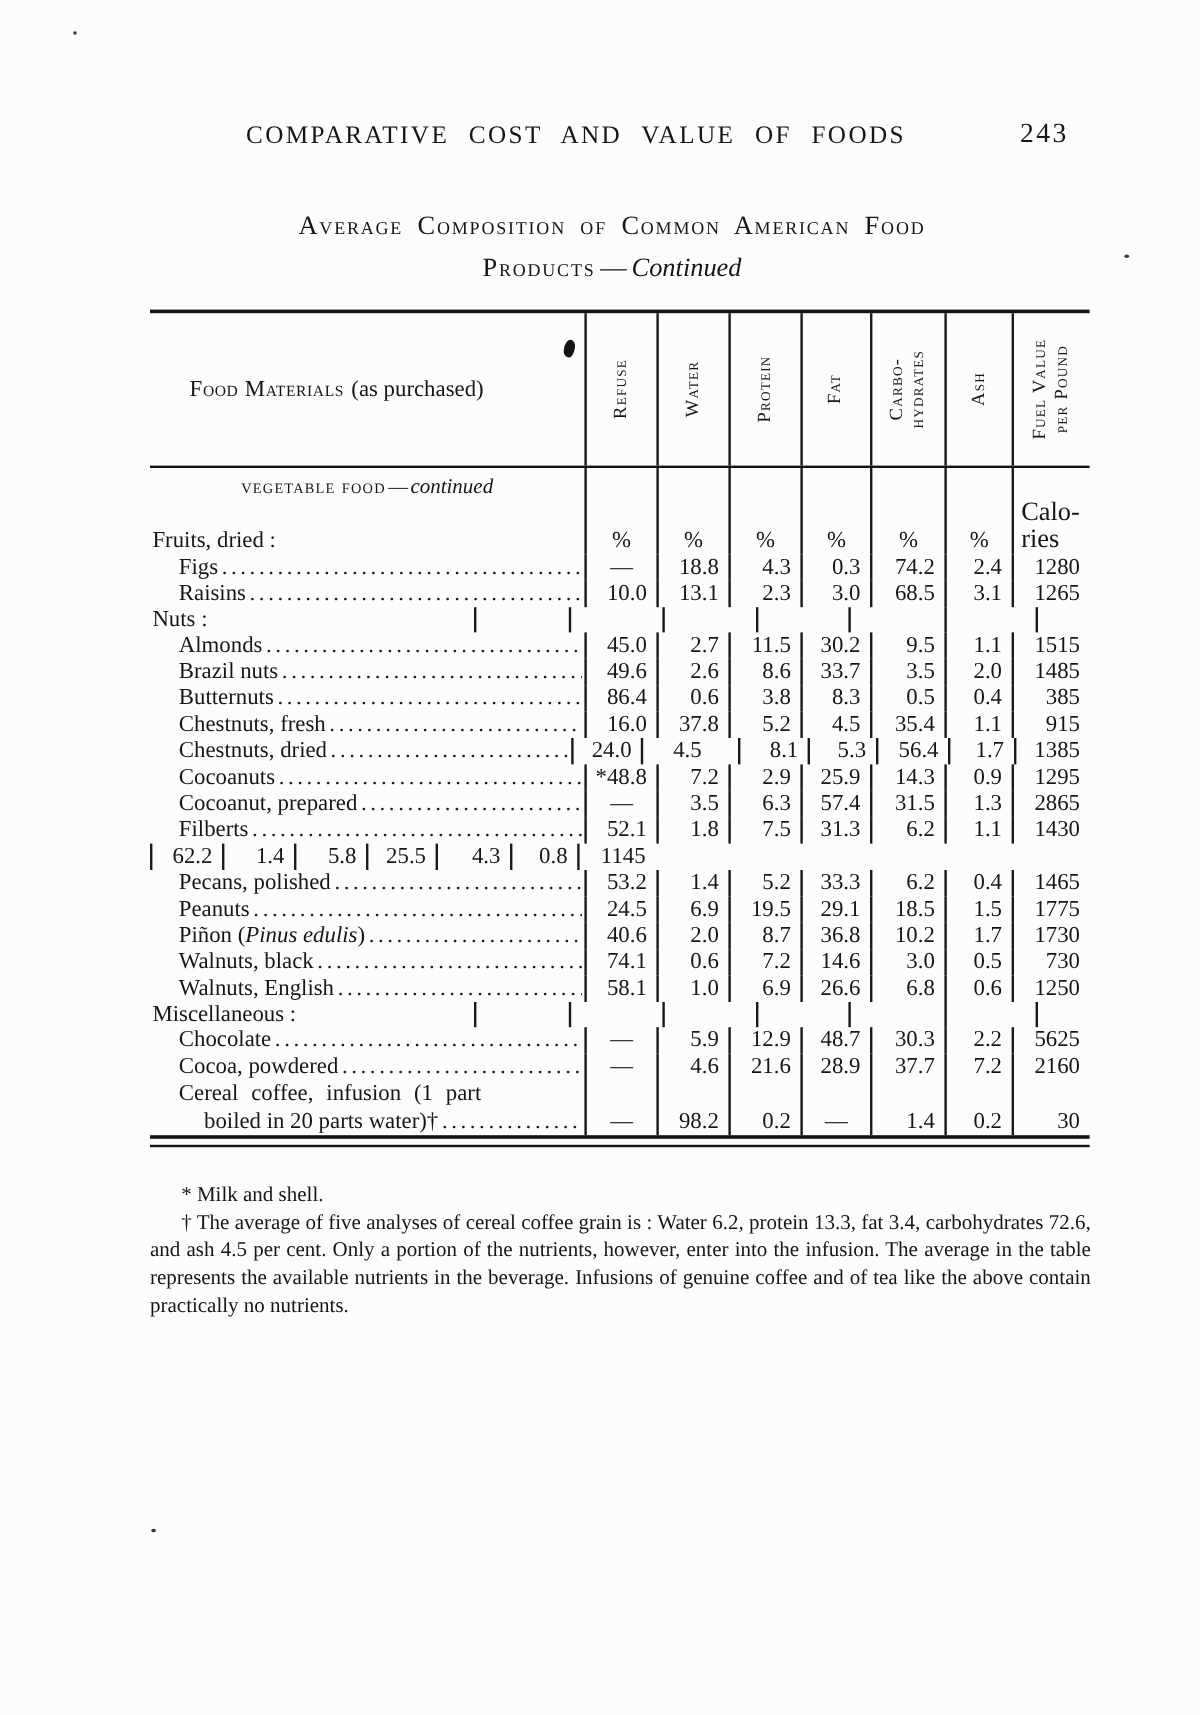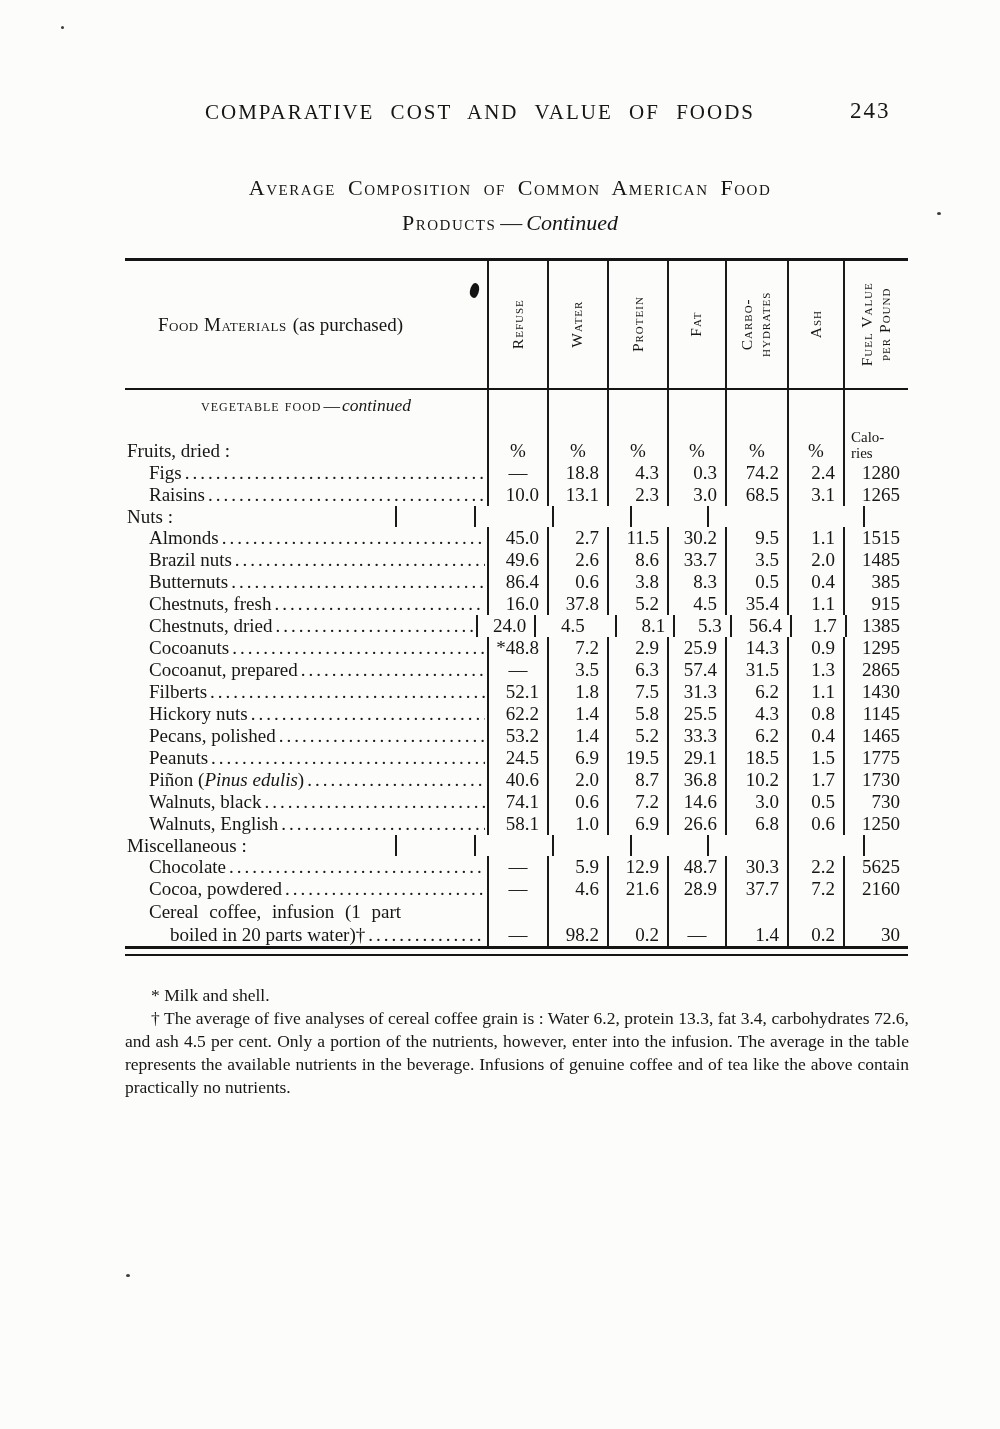--- a/index.html
+++ b/index.html
@@ -61,21 +61,21 @@
   .c-name.two{flex-direction:column;justify-content:flex-end;align-items:stretch;line-height:23px;}
   .c-name.two .nline{display:flex;align-items:baseline;}
   .wide1{word-spacing:6px;}
 
   .c-val{box-sizing:border-box;border-left:2px solid #1a1a1a;text-align:right;
     padding-right:8px;font-size:19px;line-height:22px;}
   .trow.group .c-val{line-height:21px;}
   .c-val.dash{text-align:center;padding-right:0;}
   .c-val.pct{display:flex;align-items:flex-end;justify-content:center;padding-right:0;}
   .c-val.cal{display:flex;align-items:flex-end;justify-content:flex-start;
-    padding:0 0 1px 6px;white-space:pre-line;font-size:15px;line-height:1.08;text-align:left;}
+    padding:0 0 1px 6px;white-space:pre-line;font-size:22px;line-height:1.08;text-align:left;}
   .c-val.bottom{display:flex;align-items:flex-end;justify-content:flex-end;}
   .c-val.bottom.dash{justify-content:center;}
 
   .bottom-rule{height:5px;border-top:3px solid #151515;border-bottom:2px solid #151515;}
 
   
   .footnotes{position:absolute;top:984px;left:125px;width:784px;font-size:17.5px;line-height:1.31;}
   .fn{margin:0;text-indent:26px;text-align:justify;}
   .fn.short{text-align:left;}
 
@@ -301,24 +301,20 @@
           </div>
           <div class="c-val" style="width: 60px;">52.1</div>
           <div class="c-val" style="width: 60px;">1.8</div>
           <div class="c-val" style="width: 60px;">7.5</div>
           <div class="c-val" style="width: 58px;">31.3</div>
           <div class="c-val" style="width: 62px;">6.2</div>
           <div class="c-val" style="width: 56px;">1.1</div>
           <div class="c-val" style="width: 65px;">1430</div>
         </div>
         <div class="trow item">
-          <div class="c-name">
-            <span class="lbl ind">Hickory nuts</span>
-            <span class="leader"></span>
-          </div>
           <div class="c-val" style="width: 60px;">62.2</div>
           <div class="c-val" style="width: 60px;">1.4</div>
           <div class="c-val" style="width: 60px;">5.8</div>
           <div class="c-val" style="width: 58px;">25.5</div>
           <div class="c-val" style="width: 62px;">4.3</div>
           <div class="c-val" style="width: 56px;">0.8</div>
           <div class="c-val" style="width: 65px;">1145</div>
         </div>
         <div class="trow item">
           <div class="c-name">

